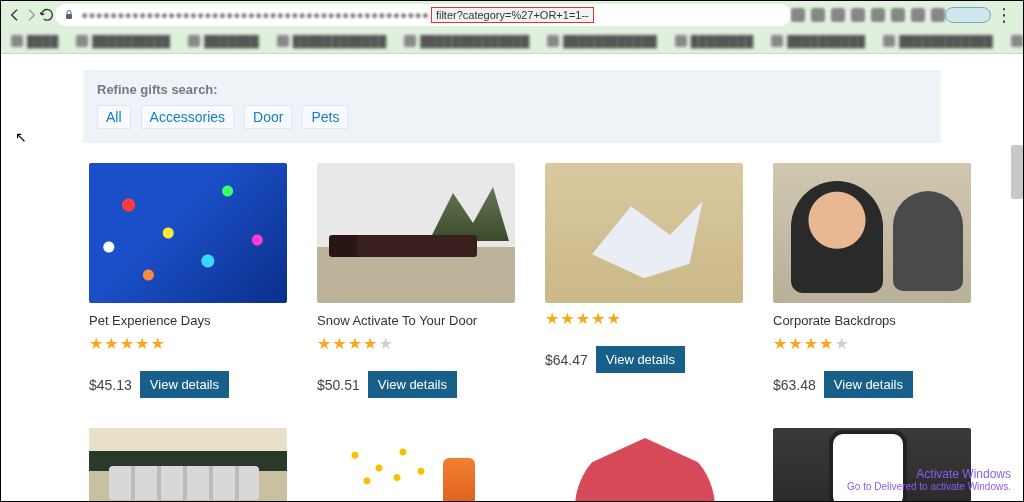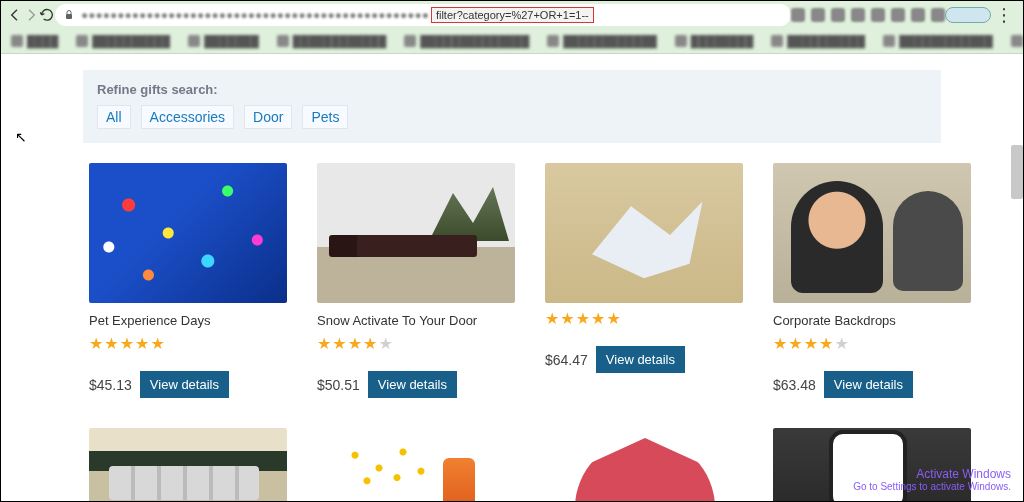--- a/index.html
+++ b/index.html
@@ -206,14 +206,14 @@
         <div class="card-img small img-phone"></div>
       </div>
     </div>
 </div>
 
 <div class="scroll-thumb"></div>
 <div class="cursor-arrow">↖</div>
 
 <div class="watermark">
   <div>Activate Windows</div>
-  <div style="font-size:10px">Go to Settings to activate Windows.</div>
+  <div style="font-size:10px">Go to Delivered to activate Windows.</div>
 </div>
 
 </body></html>

